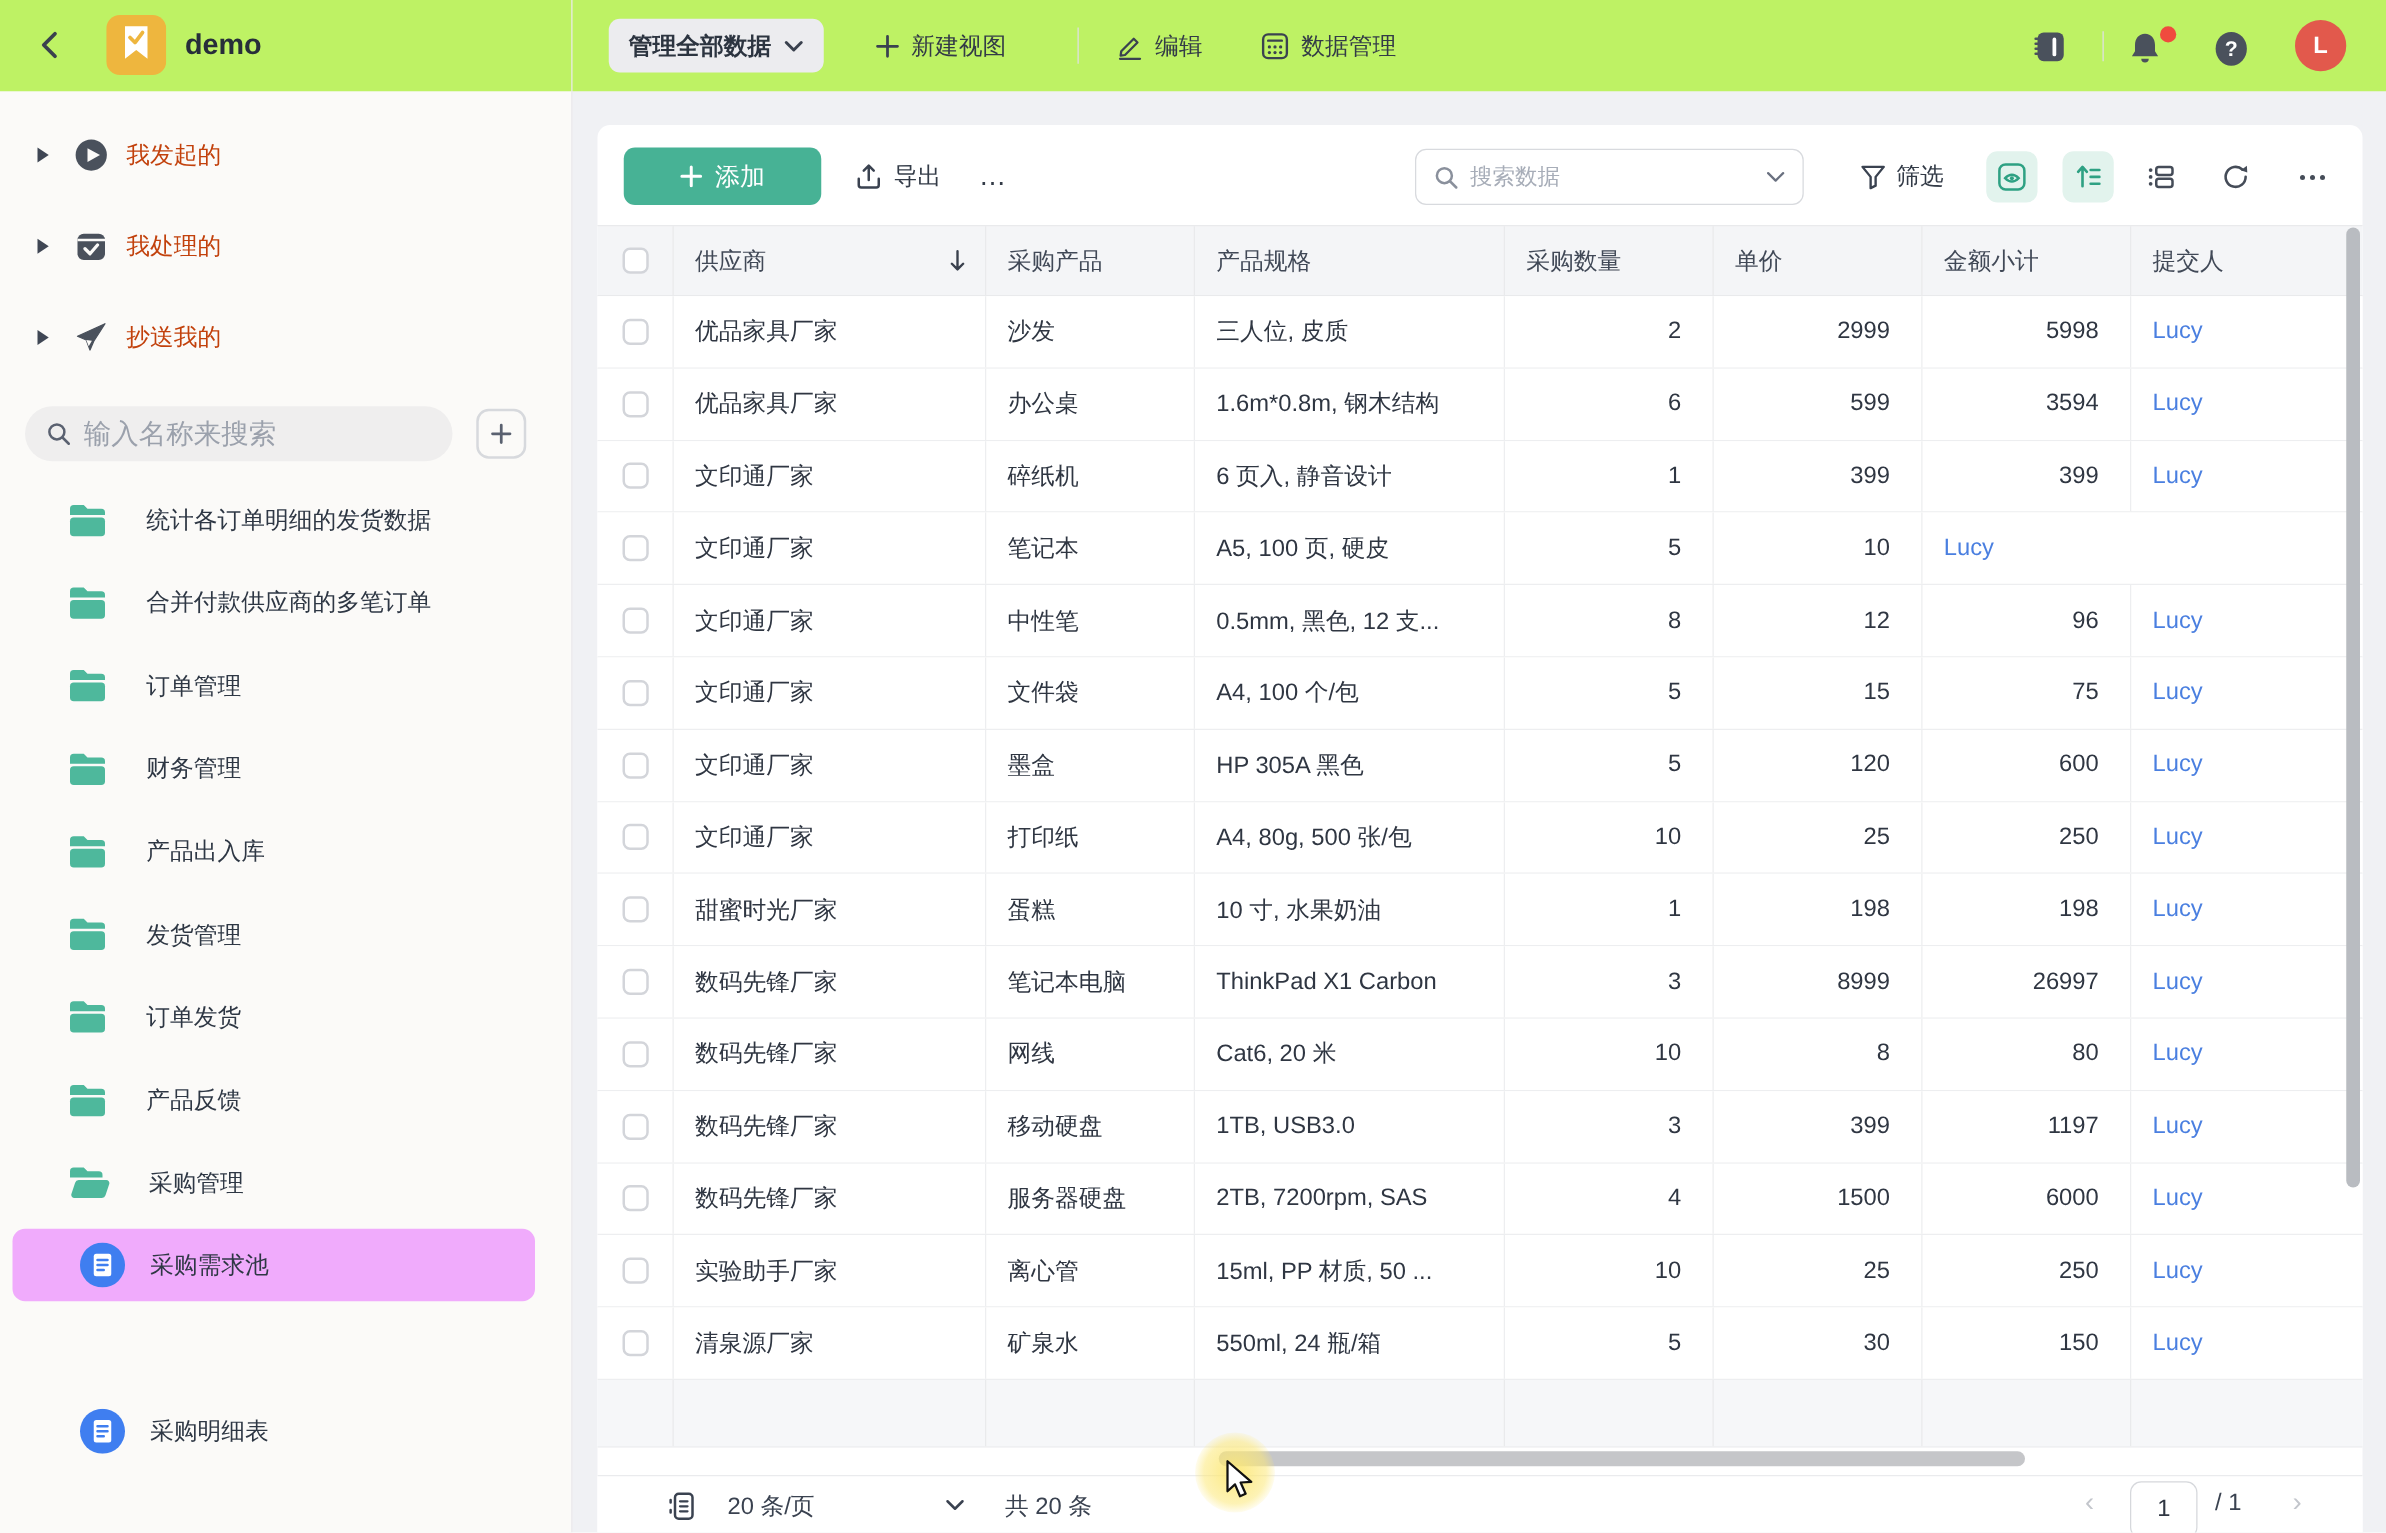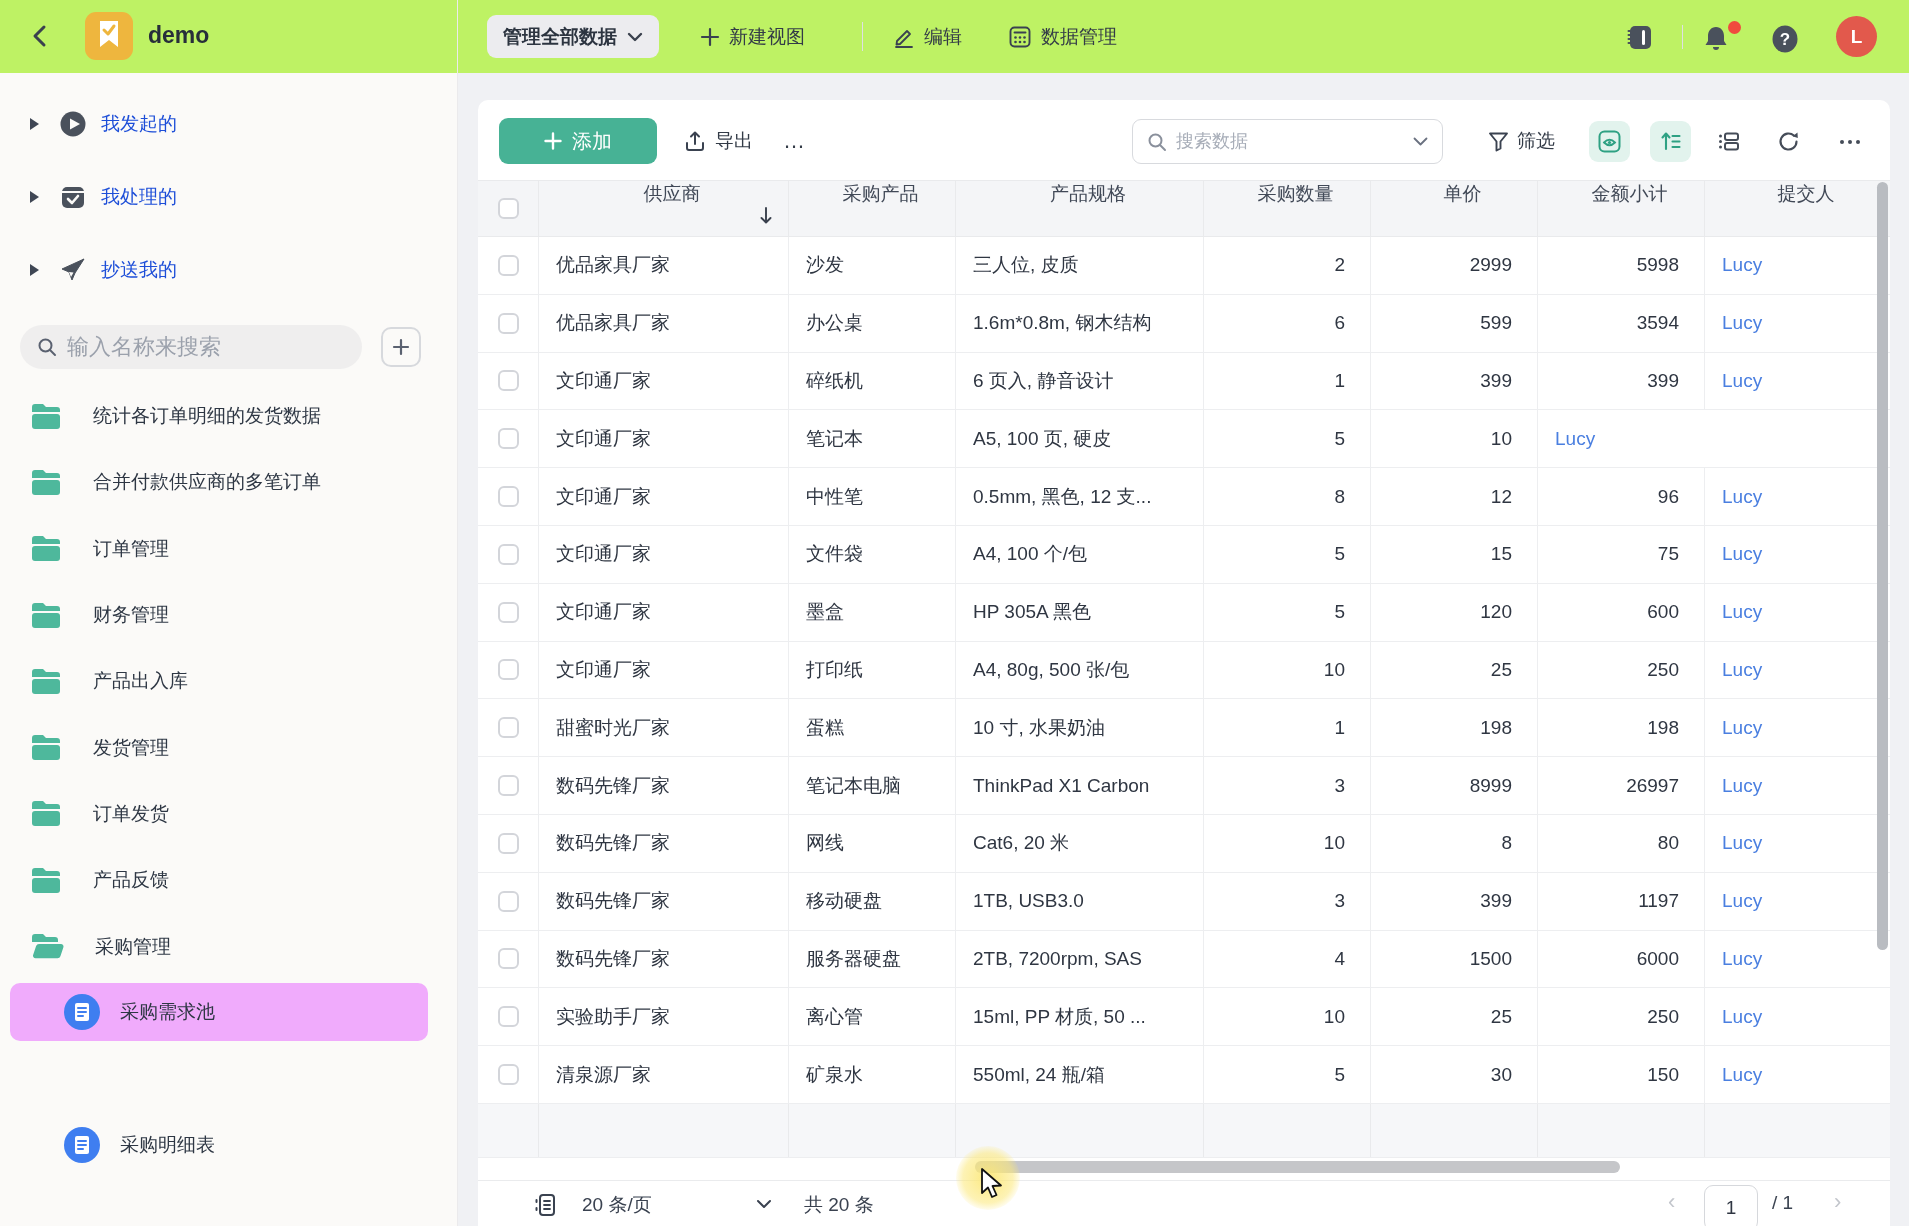--- a/index.html
+++ b/index.html
@@ -20,28 +20,28 @@
   .tb-icon { position:absolute; top:24px; cursor:pointer; }
   .avatar { position:absolute; left:1836px; top:16px; width:41px; height:41px; border-radius:50%; background:var(--avatar,#e2594c); color:#fff; display:flex; align-items:center; justify-content:center; font-size:19px; font-weight:bold; cursor:pointer; }
   .belldot { position:absolute; left:1728px; top:21px; width:13px; height:13px; border-radius:50%; background:var(--badge,#f04b3e); }
 
   
   .sidebar { position:absolute; left:0; top:73px; width:457px; height:1153px; background:#fbfaf8; }
   .vline { position:absolute; left:457px; top:0; width:1px; height:1226px; background:#ebeaec; z-index:6; }
   .treeitem { position:absolute; left:0; width:457px; height:56px; display:flex; align-items:center; cursor:pointer; }
   .treeitem .caret { margin-left:30px; width:0; height:0; border-left:9px solid #3f4654; border-top:6px solid transparent; border-bottom:6px solid transparent; }
   .treeitem .ticon { margin-left:20px; width:28px; height:28px; }
-  .treeitem .tlabel { margin-left:14px; font-size:19px; color:#1d4ed8; }
+  .treeitem .tlabel { margin-left:14px; font-size:19px; color:#c2410c; }
   .searchwrap { position:absolute; left:20px; top:252px; width:342px; height:44px; background:#efeeee; border-radius:22px; display:flex; align-items:center; }
   .searchwrap svg { margin-left:17px; }
   .searchwrap input { border:none; outline:none; background:transparent; font-size:22px; color:#3c4350; margin-left:10px; width:270px; font-family:inherit; }
   .searchwrap input::placeholder { color:#9ba1ac; }
   .addnode { position:absolute; left:381px; top:254px; width:40px; height:40px; border:2px solid #d7d9dd; border-radius:10px; display:flex; align-items:center; justify-content:center; cursor:pointer; background:#fbfaf8; }
   .folderlist { position:absolute; left:0; top:310px; width:457px; }
-  .folderitem { height:66.3px; display:flex; align-items:center; cursor:pointer; }
+  .folderitem { height:66.3px; display:flex; align-items:center; cursor:pointer;padding-left:24px; }
   .folderitem svg { margin-left:30px; }
   .folderitem .flabel { margin-left:31px; font-size:19px; color:#2e3744; white-space:nowrap; }
   .formitem { position:absolute; left:10px; width:418px; height:58px; border-radius:10px; display:flex; align-items:center; cursor:pointer; }
   .formitem.selected { background:#f0abfc; }
   .formitem .ficon { margin-left:54px; width:36px; height:36px; }
   .formitem .flabel { margin-left:20px; font-size:19px; color:#2e3744; }
 
   
   .card { position:absolute; left:478px; top:100px; width:1412px; height:1126px; background:#fff; border-radius:10px 10px 0 0; }
 
@@ -55,21 +55,21 @@
   .tsearch input::placeholder { color:#a7adb8; }
   .tsearch .chev { margin-left:auto; margin-right:14px; }
   .filterbtn { position:absolute; left:1010px; top:18px; height:46px; display:flex; align-items:center; gap:8px; cursor:pointer; }
   .filterbtn .label { font-size:19px; color:#333b47; }
   .iconbtn { position:absolute; top:21px; width:41px; height:41px; border-radius:9px; display:flex; align-items:center; justify-content:center; cursor:pointer; }
   .iconbtn.active { background:var(--toggle-bg,#e2f3ed); }
 
   
   .table { position:absolute; left:0; top:80px; width:1412px; }
   .hrow { display:flex; height:57px; background:#f4f5f7; border-top:1px solid #e9eaec; border-bottom:1px solid #e9eaec; }
-  .hcell { font-size:19px; color:#414957; display:flex; align-items:center; padding-left:17px; border-right:1px solid #e9eaec;flex-direction:column; }
+  .hcell { font-size:19px; color:#414957; display:flex; align-items:center; padding-left:17px; border-right:1px solid #e9eaec; }
   .trow { display:flex; height:57.8px; border-bottom:1px solid #edeef0; background:#fff; }
   .cell { font-size:19px; color:#2f3642; display:flex; align-items:center; padding-left:17px; border-right:1px solid #edeef0; overflow:hidden; white-space:nowrap; }
   .c-check { width:61px; padding-left:0; justify-content:center; }
   .c-supplier { width:250px; }
   .c-product { width:167px; }
   .c-spec { width:248px; }
   .c-qty { width:167px; }
   .c-price { width:167px; }
   .c-subtotal { width:167px; }
   .c-submitter { flex:1; border-right:none; }

